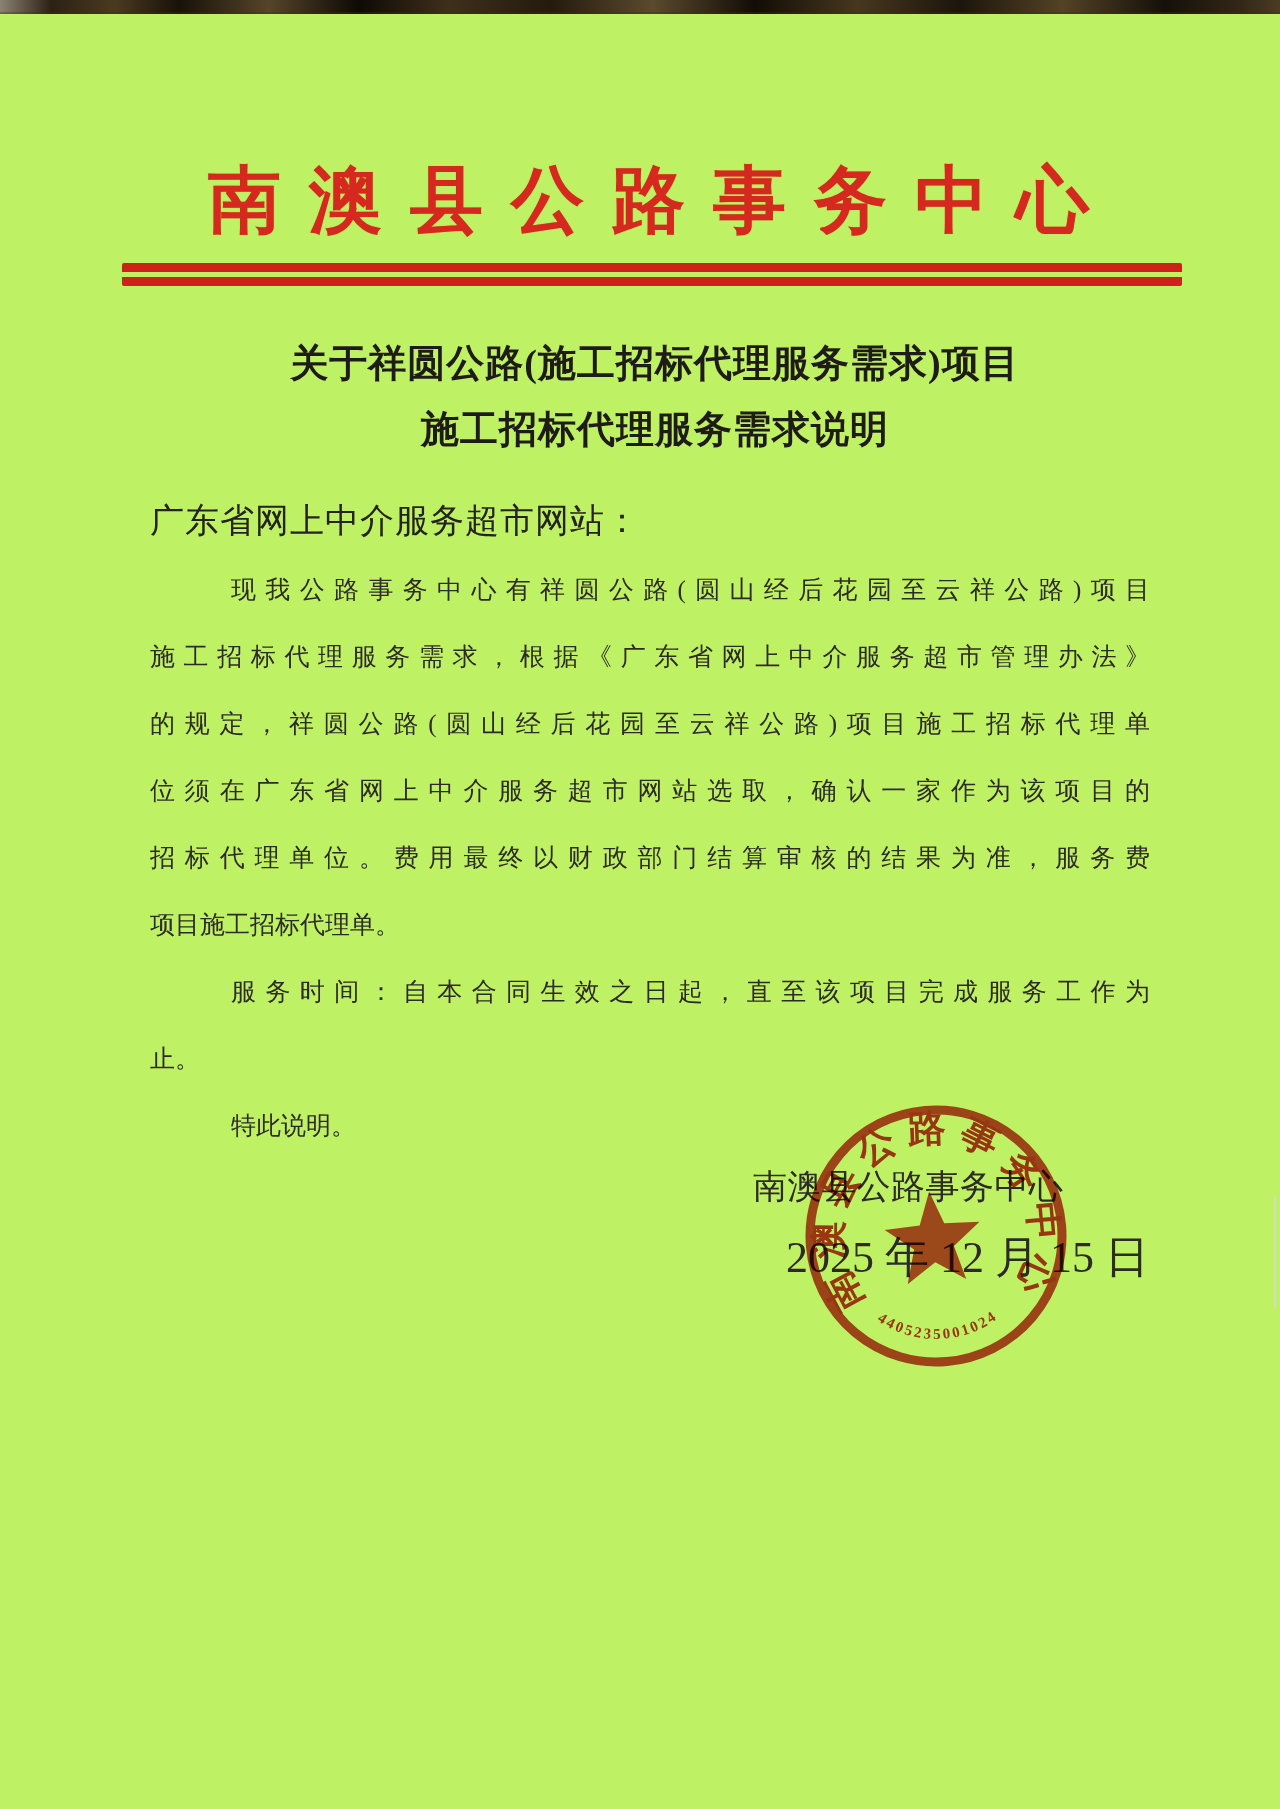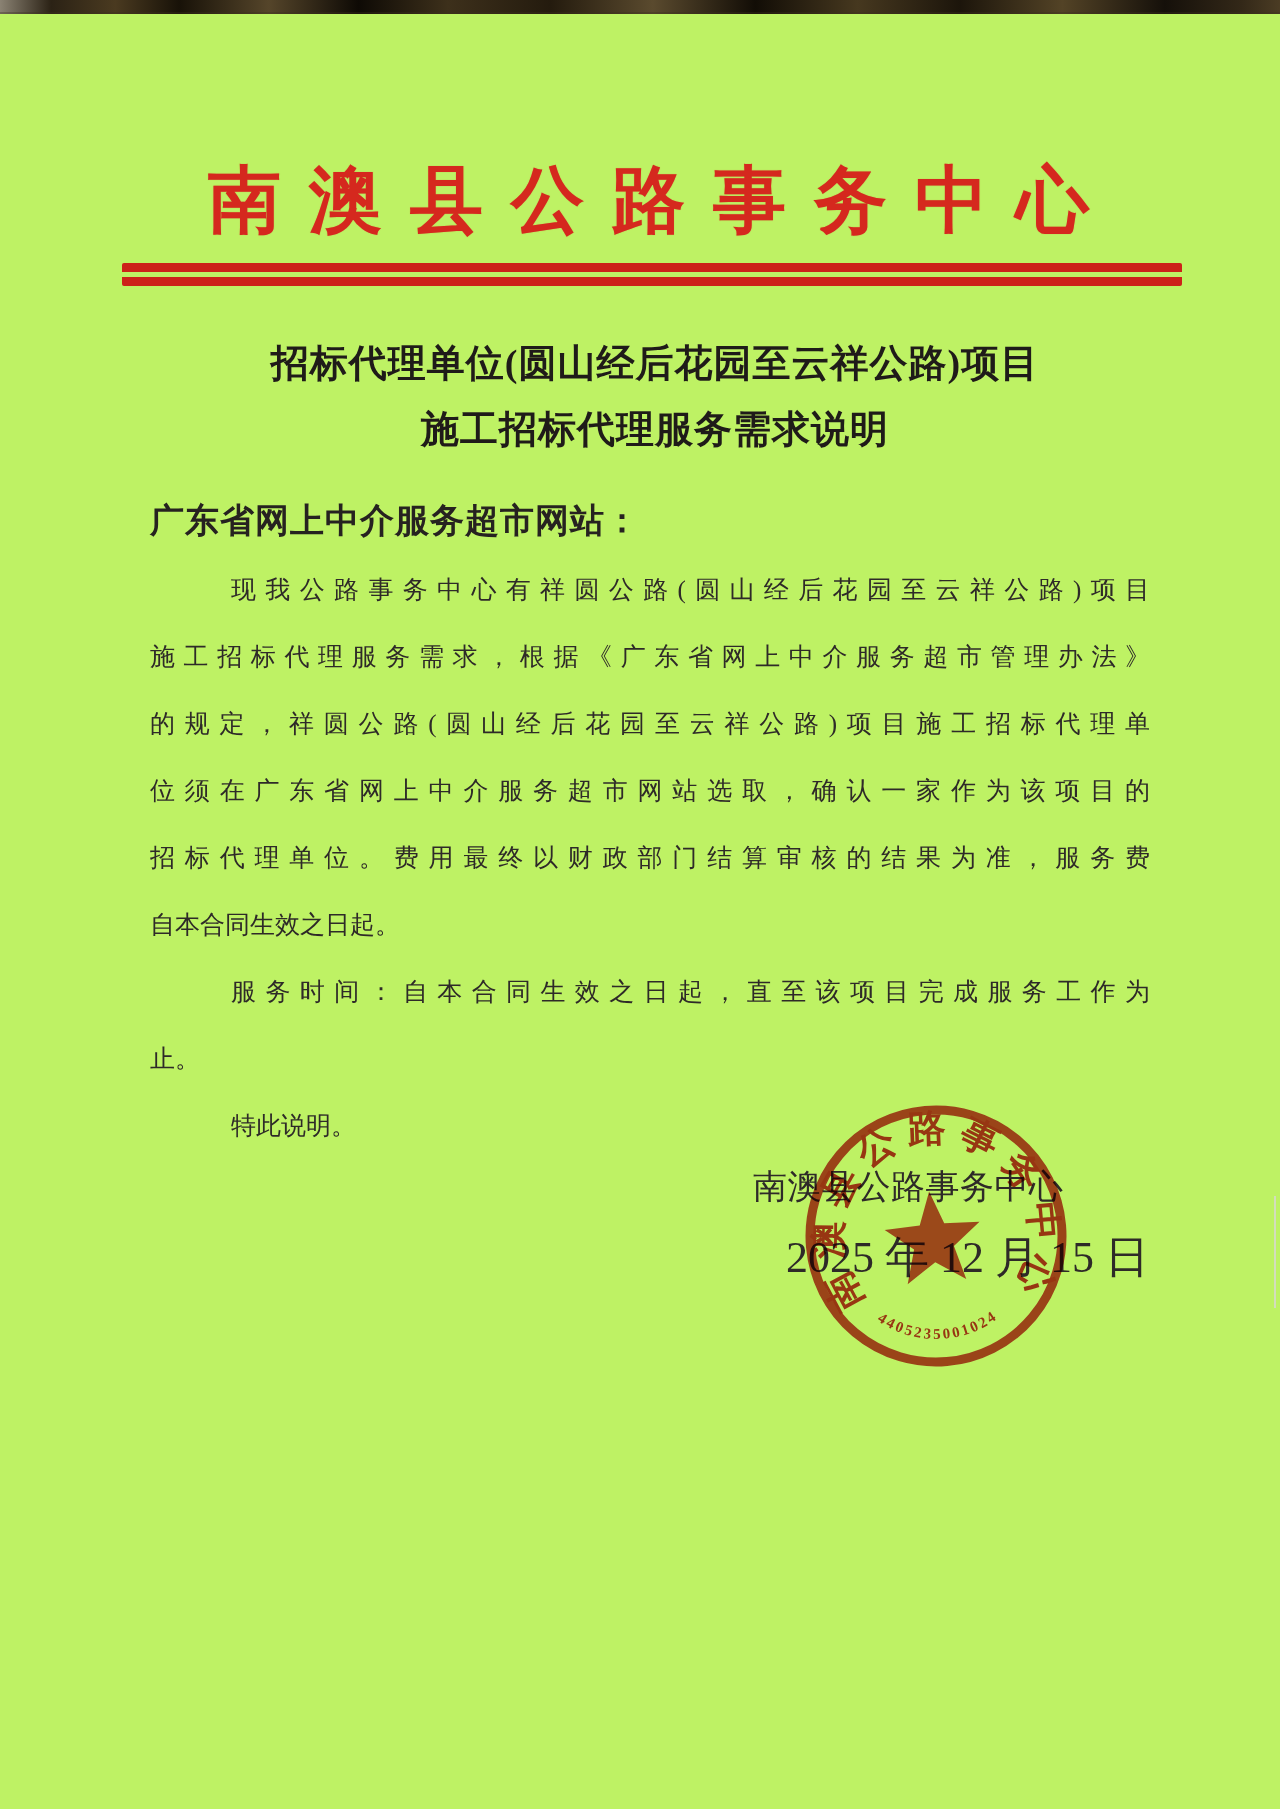--- a/index.html
+++ b/index.html
@@ -38,21 +38,21 @@
     border-top:9px solid #cc2219;border-bottom:9px solid #cc2219;
     box-sizing:border-box;border-radius:2px;
   }
   .doc-title{
     position:absolute;top:330px;left:140px;width:1030px;
     text-align:center;font-size:38px;font-weight:700;
     line-height:66px;color:#1f1b19;letter-spacing:1px;
   }
   .salutation{
     position:absolute;top:496px;left:150px;width:1000px;
-    font-size:34px;font-weight:700;color:#262220;line-height:50px;
+    font-size:34px;font-weight:400;color:#262220;line-height:50px;
     letter-spacing:1px;
   }
   .bodyblock{
     position:absolute;left:150px;width:1000px;
     font-size:25px;color:#2e2a28;line-height:67px;
   }
   .para1{top:556px;}
   .para2{top:958px;}
   .closing{top:1092px;}
   .ln{text-align:justify;text-align-last:justify;}
@@ -89,33 +89,33 @@
 
 <div class="page">
 
   <div class="scan-edge"></div>
 
   <div class="org-name">南澳县公路事务中心</div>
 
   <div class="red-rule"></div>
 
   <div class="doc-title">
-    <div>招标代理单位(圆山经后花园至云祥公路)项目</div>
+    <div>关于祥圆公路(施工招标代理服务需求)项目</div>
     <div>施工招标代理服务需求说明</div>
   </div>
 
   <div class="salutation">广东省网上中介服务超市网站：</div>
 
   <div class="bodyblock para1">
     <div class="ln first">现我公路事务中心有祥圆公路(圆山经后花园至云祥公路)项目</div>
     <div class="ln">施工招标代理服务需求，根据《广东省网上中介服务超市管理办法》</div>
     <div class="ln">的规定，祥圆公路(圆山经后花园至云祥公路)项目施工招标代理单</div>
     <div class="ln">位须在广东省网上中介服务超市网站选取，确认一家作为该项目的</div>
     <div class="ln">招标代理单位。费用最终以财政部门结算审核的结果为准，服务费</div>
-    <div class="ln last">自本合同生效之日起。</div>
+    <div class="ln last">项目施工招标代理单。</div>
   </div>
 
   <div class="bodyblock para2">
     <div class="ln first">服务时间：自本合同生效之日起，直至该项目完成服务工作为</div>
     <div class="ln last">止。</div>
   </div>
 
   <div class="bodyblock closing">
     <div class="ln first last">特此说明。</div>
   </div>

